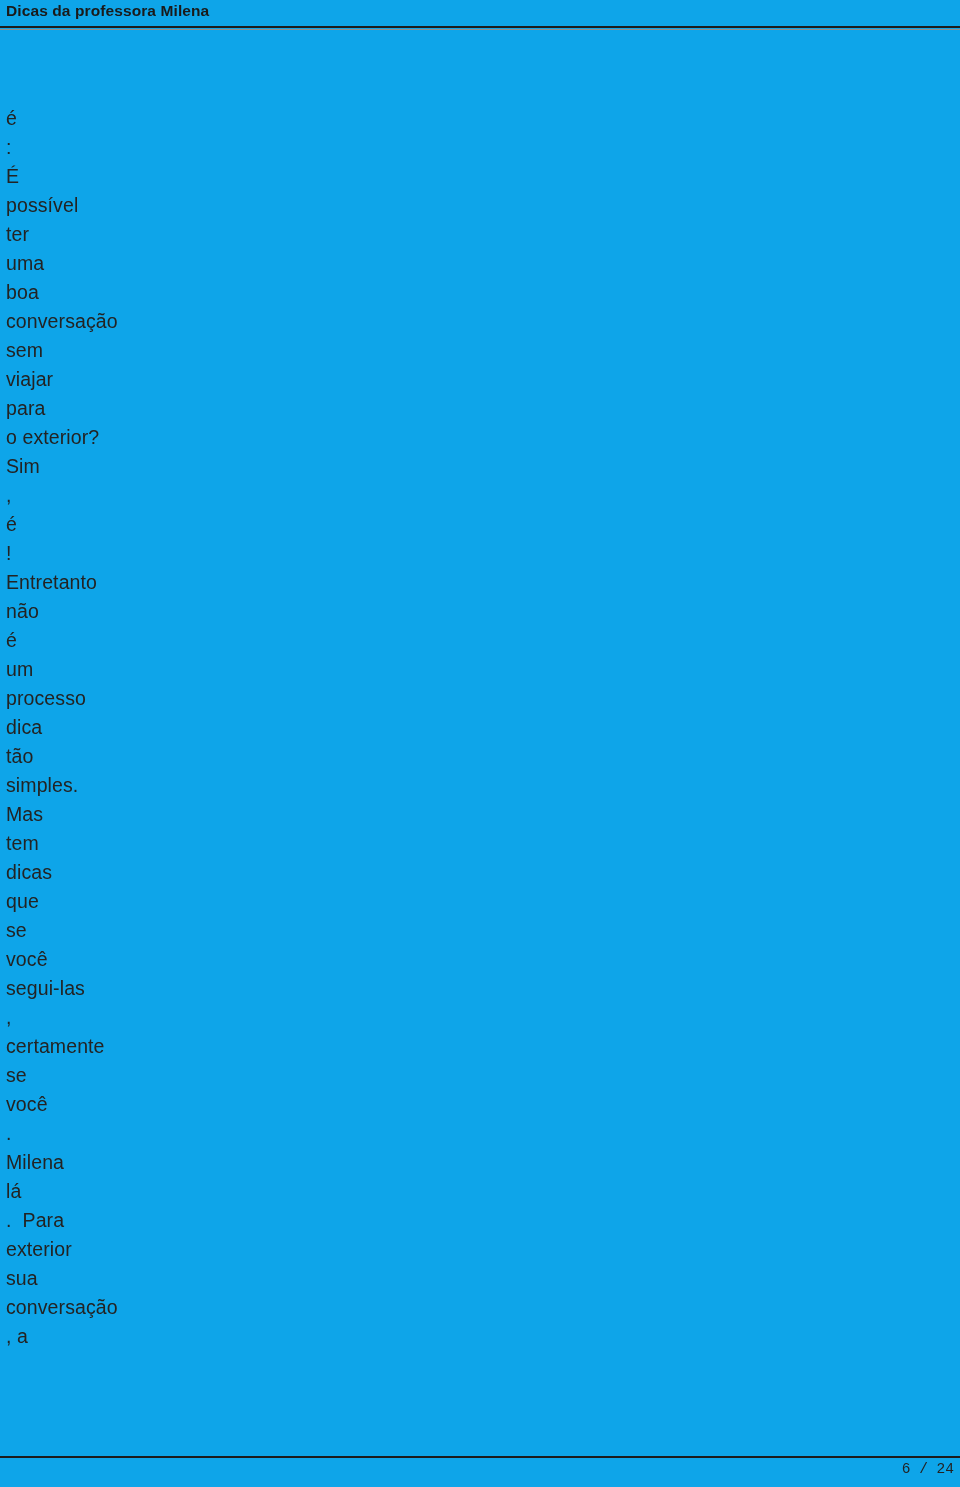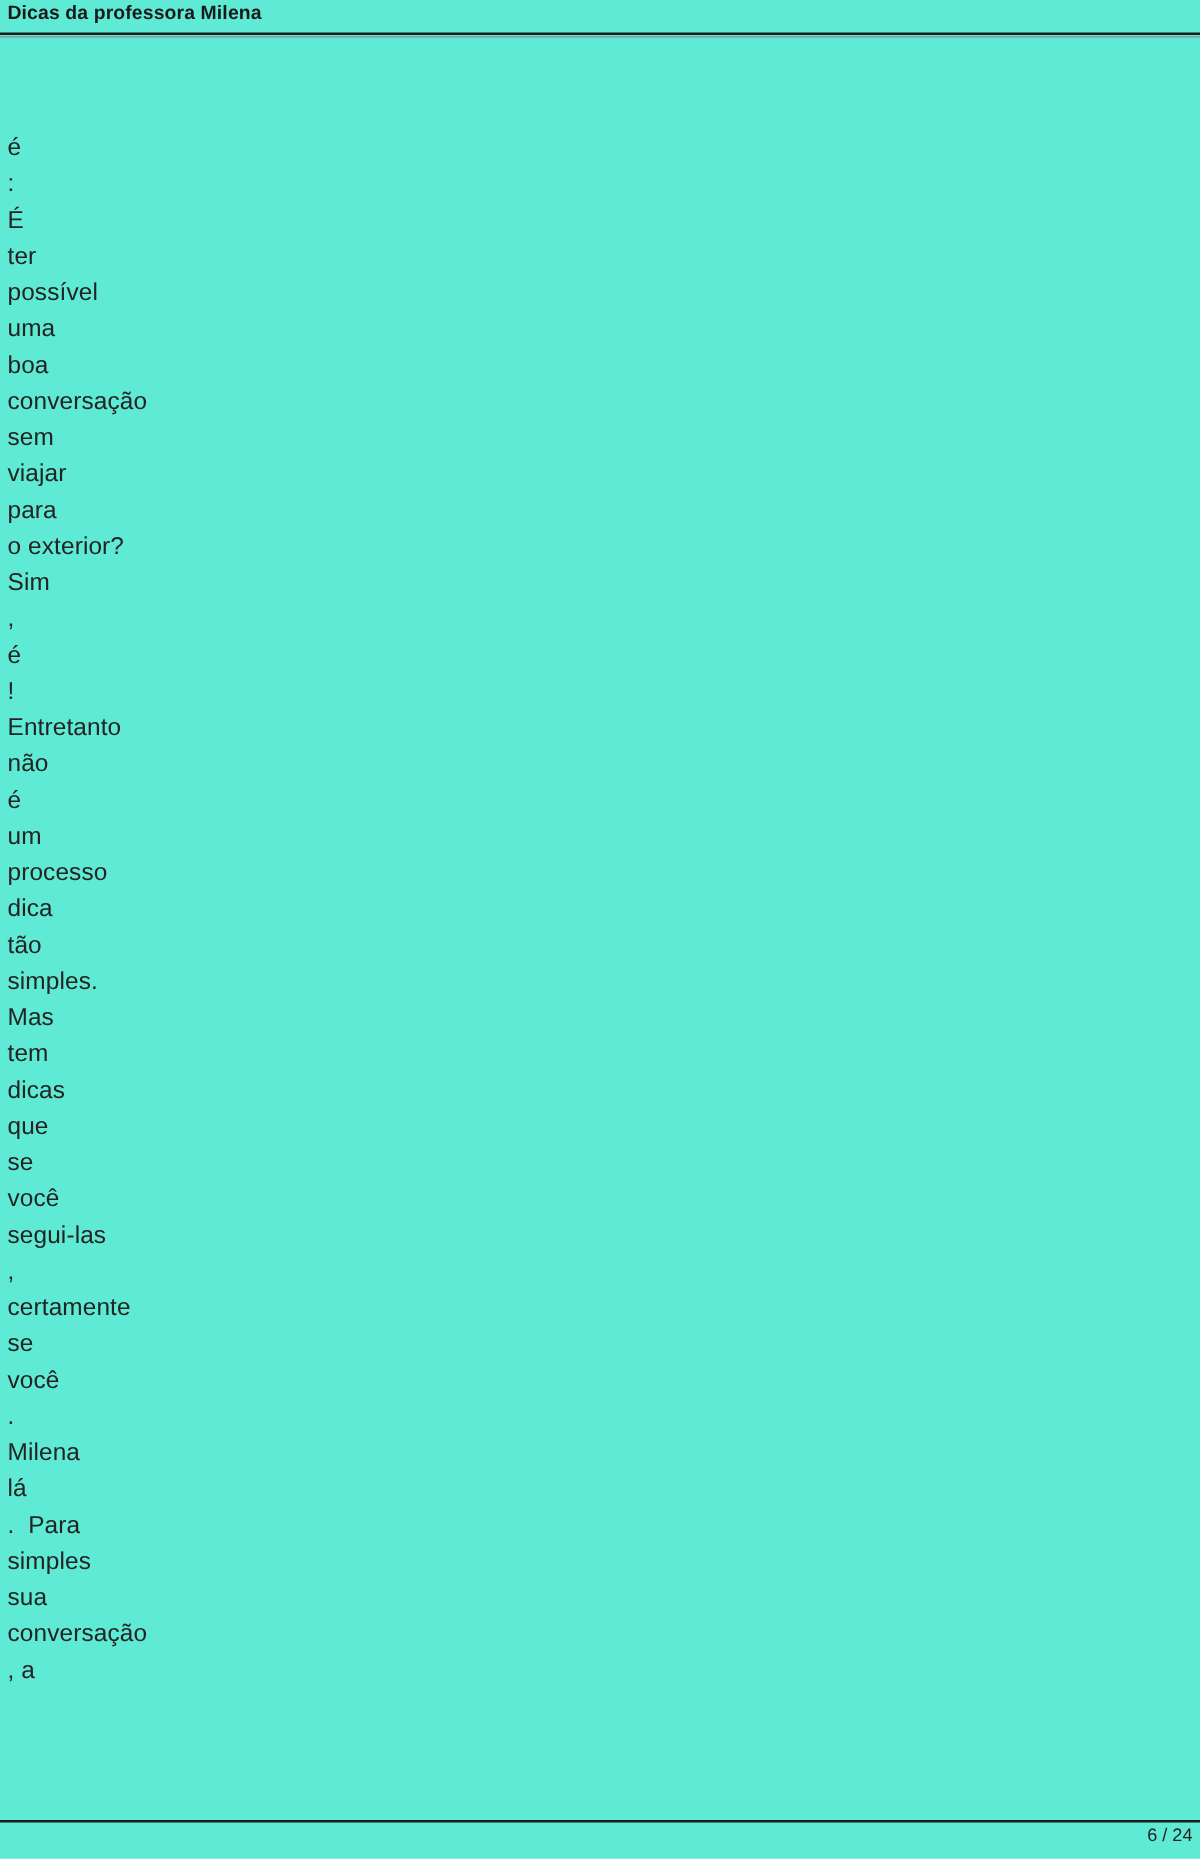--- a/index.html
+++ b/index.html
@@ -14,21 +14,21 @@
     position: relative;
     overflow: hidden;
     -webkit-font-smoothing: antialiased;
   }
 
   .page {
     position: absolute;
     inset: 0;
     width: 960px;
     height: 1487px;
-    background: #5eead4;
+    background: #0ea5e9;
   }
 
   
   .page-header {
     position: absolute;
     top: 0;
     left: 0;
     width: 960px;
     height: 30px;
   }
@@ -74,20 +74,21 @@
     letter-spacing: 0.1px;
   }
 
   
   .page-footer {
     position: absolute;
     left: 0;
     bottom: 0;
     width: 960px;
     height: 40px;
+    font-family: Liberation Mono, monospace;
   }
   .footer-rule {
     position: absolute;
     left: 0;
     top: 9px;
     width: 960px;
     height: 0;
     border-top: 2px solid #1c1c1c;
   }
   .footer-pagenum {
@@ -107,22 +108,22 @@
   <div class="page-header">
     <div class="header-title">Dicas da professora Milena</div>
     <div class="header-rule"></div>
     <div class="header-rule-thin"></div>
   </div>
 
   <div class="text-column">
       <div class="text-line">é</div>
       <div class="text-line">:</div>
       <div class="text-line">É</div>
+      <div class="text-line">possível</div>
       <div class="text-line">ter</div>
-      <div class="text-line">possível</div>
       <div class="text-line">uma</div>
       <div class="text-line">boa</div>
       <div class="text-line">conversação</div>
       <div class="text-line">sem</div>
       <div class="text-line">viajar</div>
       <div class="text-line">para</div>
       <div class="text-line">o exterior?</div>
       <div class="text-line">Sim</div>
       <div class="text-line">,</div>
       <div class="text-line">é</div>
@@ -143,21 +144,21 @@
       <div class="text-line">você</div>
       <div class="text-line">segui-las</div>
       <div class="text-line">,</div>
       <div class="text-line">certamente</div>
       <div class="text-line">se</div>
       <div class="text-line">você</div>
       <div class="text-line">.</div>
       <div class="text-line">Milena</div>
       <div class="text-line">lá</div>
       <div class="text-line">.  Para</div>
-      <div class="text-line">simples</div>
+      <div class="text-line">exterior</div>
       <div class="text-line">sua</div>
       <div class="text-line">conversação</div>
       <div class="text-line">, a</div>
     </div>
 
   <div class="page-footer">
     <div class="footer-rule"></div>
     <div class="footer-pagenum">6 / 24</div>
   </div>
 

